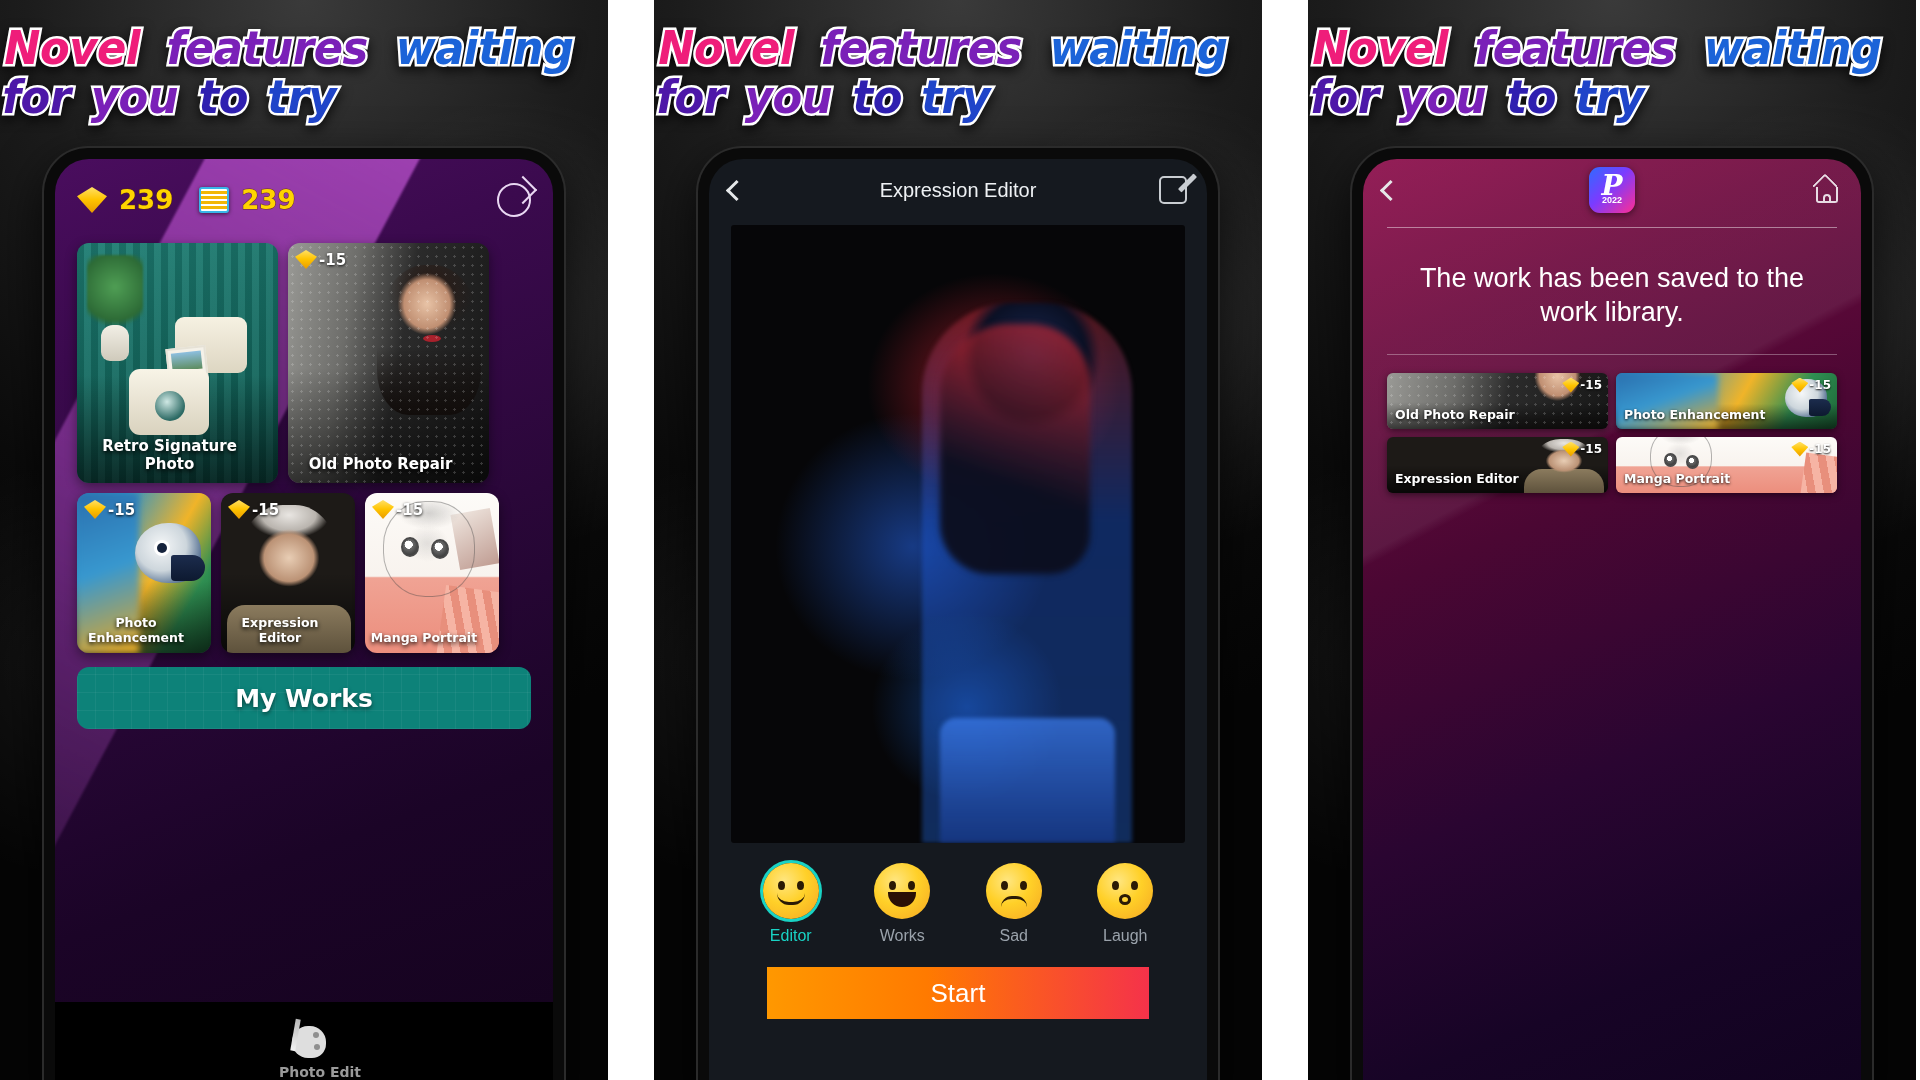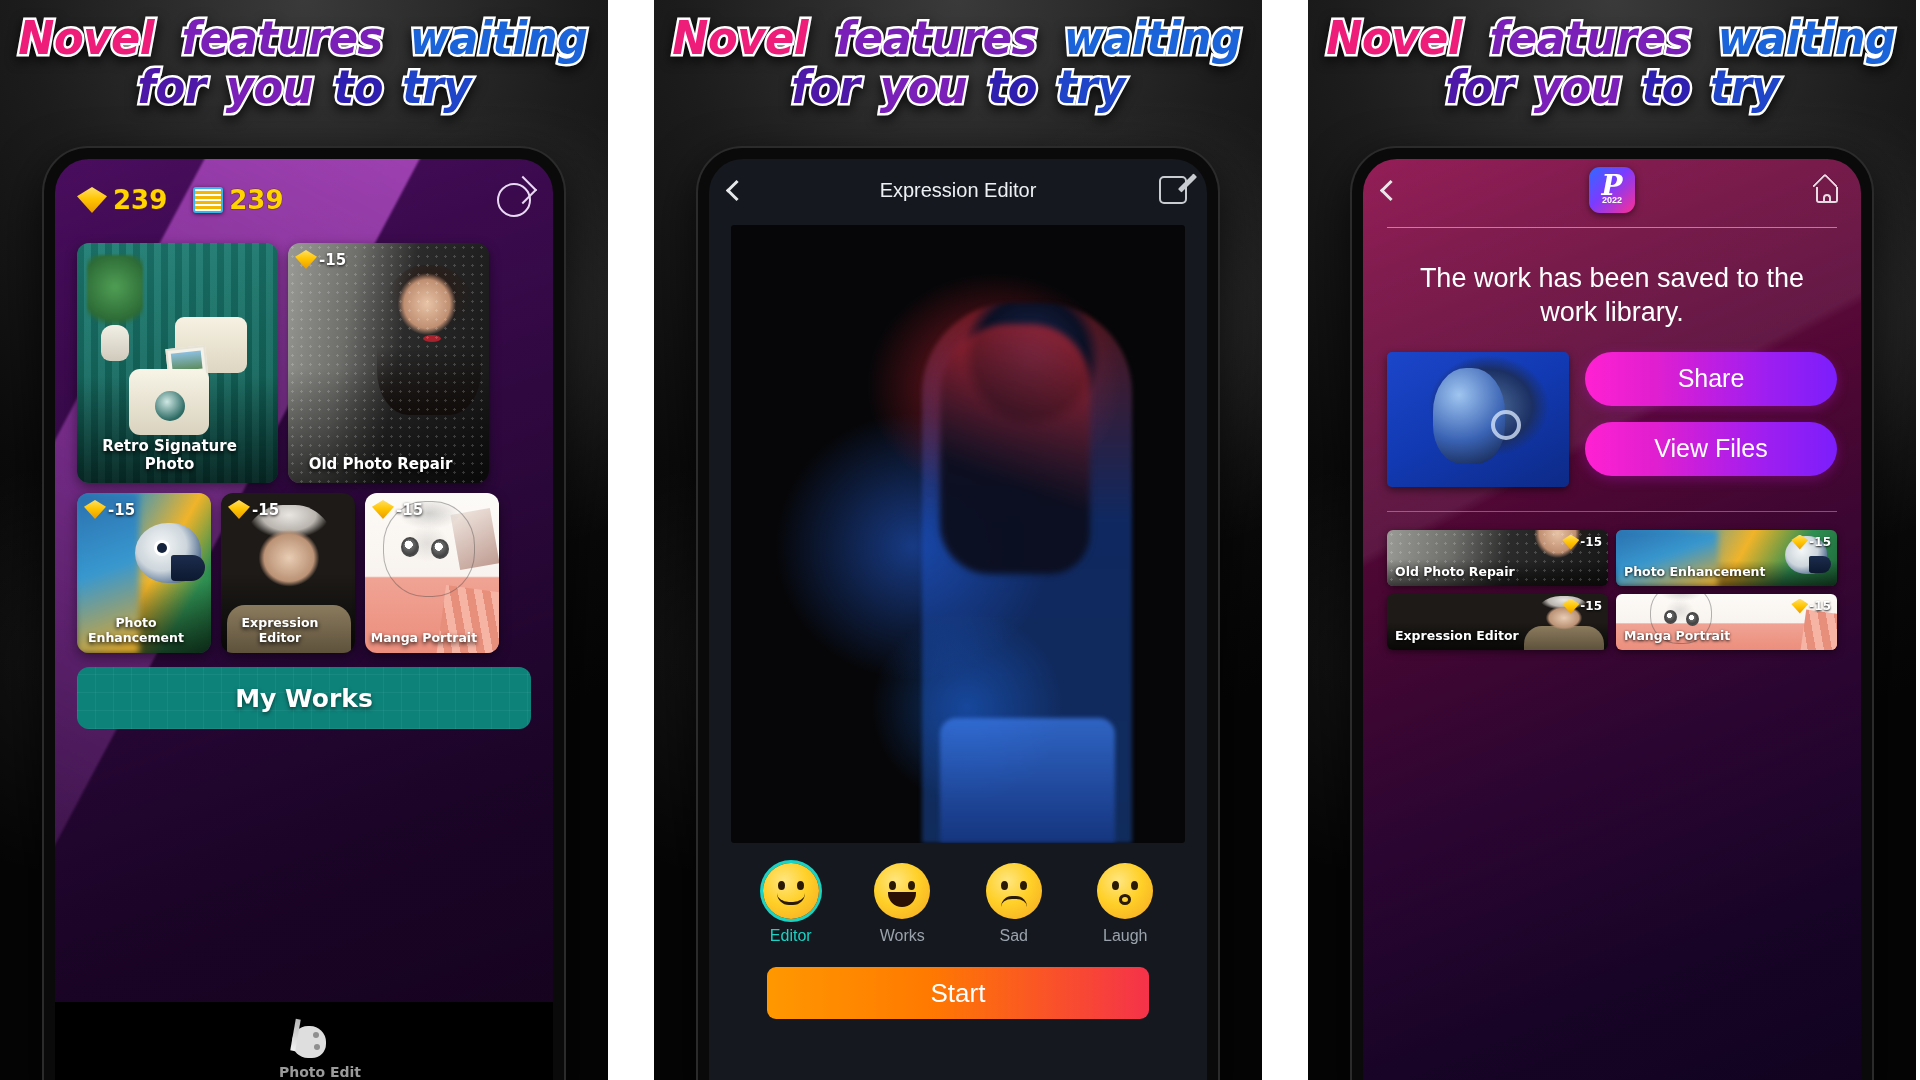--- a/index.html
+++ b/index.html
@@ -25,22 +25,21 @@
     position: absolute; inset: 0;
     background:
       radial-gradient(60% 35% at 85% 30%, rgba(255,255,255,.10), rgba(255,255,255,0) 60%),
       radial-gradient(50% 30% at 12% 62%, rgba(255,255,255,.06), rgba(255,255,255,0) 65%);
     pointer-events: none;
   }
 
   
   .headline {
     position: relative; z-index: 3;
-    text-align: center;
-    padding-top: 14px;
+    padding-top: 24px;
     font-family: "DejaVu Sans", sans-serif;
     font-weight: 700;
     font-style: italic;
     font-size: 46px;
     line-height: 1.06;
     letter-spacing: -0.5px;
     -webkit-text-stroke: 5px #ffffff;
     paint-order: stroke fill;
     filter: drop-shadow(0 4px 6px rgba(0,0,0,.75));
   }
@@ -82,21 +81,21 @@
     background: linear-gradient(180deg, rgba(236,110,255,.55), rgba(236,110,255,.05));
     transform: rotate(28deg);
     filter: blur(1px);
     pointer-events: none;
   }
   .topbar1 {
     position: relative; z-index: 2;
     display: flex; align-items: center; gap: 26px;
     padding: 24px 22px 0 22px;
   }
-  .cur { display: flex; align-items: center; gap: 6px; }
+  .cur { display: flex; align-items: center; gap: 12px; }
   .gem {
     width: 30px; height: 26px;
     background: linear-gradient(180deg,#ffe066 0%, #ffc400 48%, #e89b00 100%);
     clip-path: polygon(50% 0%, 100% 36%, 50% 100%, 0% 36%);
     filter: drop-shadow(0 1px 2px rgba(0,0,0,.6));
   }
   .ticket {
     width: 30px; height: 26px; border-radius: 3px;
     background:
       repeating-linear-gradient(180deg, #fff 0 2px, #f2b705 2px 5px),
@@ -293,21 +292,21 @@
     position: absolute; left: 15px; bottom: 12px; width: 26px; height: 11px;
     border-top: 3.5px solid #2a1a05; border-radius: 16px 16px 0 0;
   }
   .mouth-kiss {
     position: absolute; left: 22px; bottom: 14px; width: 12px; height: 11px;
     border: 3px solid #2a1a05; border-radius: 50%;
   }
   .elabel { font-size: 16px; color: #9aa2ab; }
   .emoji-item.selected .elabel { color: #19d3c5; }
   .startbtn {
-    margin: 22px 58px 0 58px; height: 52px; border-radius: 9px;
+    margin: 22px 58px 0 58px; height: 52px; border-radius: 0;
     background: linear-gradient(90deg, #ff9800 0%, #ff7a00 42%, #f5324a 100%);
     display: flex; align-items: center; justify-content: center;
     font-size: 26px; color: #fff;
   }
 
   
   .p3 .screen {
     background:
       linear-gradient(158deg, #8c0d4a 0%, #6e0a3e 16%, #4b0733 38%, #2a0531 62%, #170426 82%, #110320 100%);
     position: relative;
@@ -761,30 +760,20 @@
               <span class="body"></span>
               <span class="door"></span>
           </div>
         </div>
         <div class="hr3"></div>
 
         <div class="congrats">
           <div class="s">The work has been saved to the work library.</div>
         </div>
 
-        <div class="resultrow">
-          <div class="thumb3">
-            <div class="head"></div>
-              <div class="hoop"></div>
-          </div>
-          <div class="actions3">
-            <div class="pill">Share</div>
-            <div class="pill">View Files</div>
-          </div>
-        </div>
 
         <div class="hr3b"></div>
 
         <div class="rec3">
           <div class="reccard">
             <div class="art art-old">
               <div class="f" style="top:-28px;height:120px;width:82px;"></div>
                 <div class="noise"></div>
             </div>
             <div class="rbadge">

